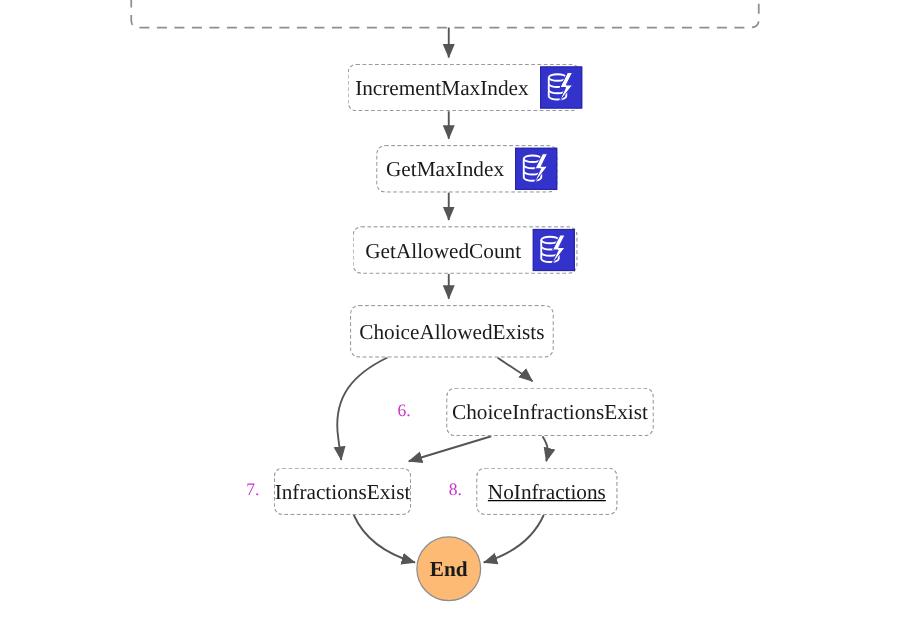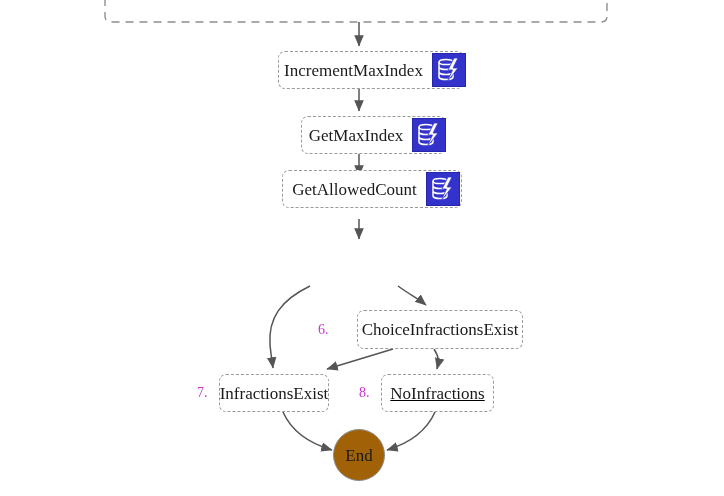--- a/index.html
+++ b/index.html
@@ -55,24 +55,25 @@
     font-family: "Liberation Serif", serif;
     font-size: 14px;
     color: #cc33cc;
     white-space: nowrap;
   }
   .end-node {
     position: absolute;
     box-sizing: border-box;
     border: 1px solid #8c8c8c;
     border-radius: 50%;
-    background: #a16207;
+    background: #fdba74;
     display: flex;
     align-items: center;
     justify-content: center;
+    font-weight: bold;
   }
   .end-label {
     font-family: "Liberation Serif", serif;
     font-size: 17px;
     color: #1a1a1a;
     line-height: 1;
   }
 </style>
 </head>
 <body>
@@ -132,35 +133,38 @@
       <g fill="none" stroke="#ffffff" stroke-width="1.5">
         <ellipse cx="14" cy="9" rx="7" ry="2.6"></ellipse>
         <path d="M7,9 L7,14 C7,15.4 10.1,16.6 14,16.6 C17.9,16.6 21,15.4 21,14 L21,9"></path>
         <path d="M7,14.5 L7,19 C7,20.4 10.1,21.6 14,21.6 C17.9,21.6 21,20.4 21,19 L21,14.5"></path>
         <path d="M7,19.5 L7,24 C7,25.4 10.1,26.6 14,26.6 C17.9,26.6 21,25.4 21,24 L21,19.5"></path>
       </g>
       <path d="M22,5 L16,17 L20.5,17 L15,29 L26,15 L21,15 L26,5 Z" fill="#ffffff" stroke="#3333cc" stroke-width="0.8"></path>
     </svg>
   </div>
 
-  <div class="node" style="left:282px; top:170px; width:180px; height:38px;">
+  <div class="node" style="left:282px; top:181px; width:180px; height:38px;">
     <span class="node-label">GetAllowedCount</span>
     <svg class="node-icon" viewBox="0 0 34 34" xmlns="http://www.w3.org/2000/svg">
       <rect x="0" y="0" width="34" height="34" fill="#3333cc"></rect>
       <rect x="0.5" y="0.5" width="33" height="33" fill="none" stroke="#2626a8" stroke-width="1"></rect>
       <g fill="none" stroke="#ffffff" stroke-width="1.5">
         <ellipse cx="14" cy="9" rx="7" ry="2.6"></ellipse>
         <path d="M7,9 L7,14 C7,15.4 10.1,16.6 14,16.6 C17.9,16.6 21,15.4 21,14 L21,9"></path>
         <path d="M7,14.5 L7,19 C7,20.4 10.1,21.6 14,21.6 C17.9,21.6 21,20.4 21,19 L21,14.5"></path>
         <path d="M7,19.5 L7,24 C7,25.4 10.1,26.6 14,26.6 C17.9,26.6 21,25.4 21,24 L21,19.5"></path>
       </g>
       <path d="M22,5 L16,17 L20.5,17 L15,29 L26,15 L21,15 L26,5 Z" fill="#ffffff" stroke="#3333cc" stroke-width="0.8"></path>
     </svg>
   </div>
 
+  <div class="node" style="left:280px; top:244px; width:163px; height:42px;">
+    <span class="node-label">ChoiceAllowedExists</span>
+  </div>
 
   <span class="step-num" style="left:318px; top:322px;">6.</span>
   <div class="node" style="left:357px; top:310px; width:166px; height:39px;">
     <span class="node-label">ChoiceInfractionsExist</span>
   </div>
 
   <span class="step-num" style="left:197px; top:385px;">7.</span>
   <div class="node" style="left:219px; top:374px; width:110px; height:38px;">
     <span class="node-label">InfractionsExist</span>
   </div>

